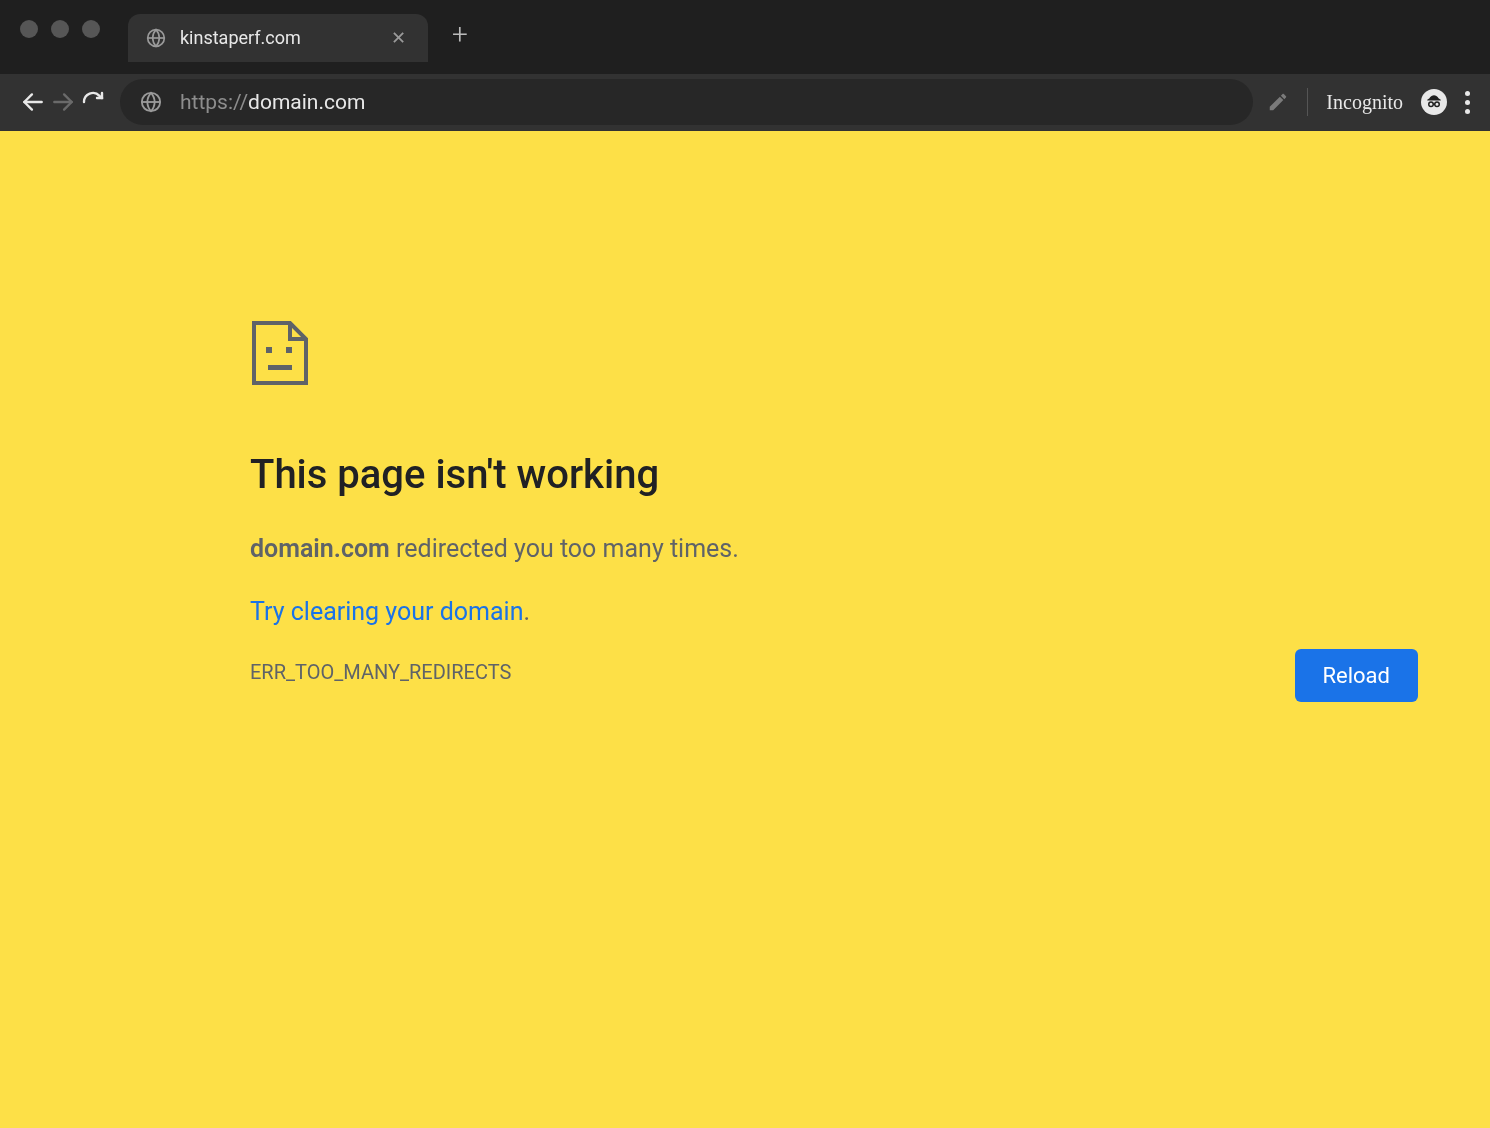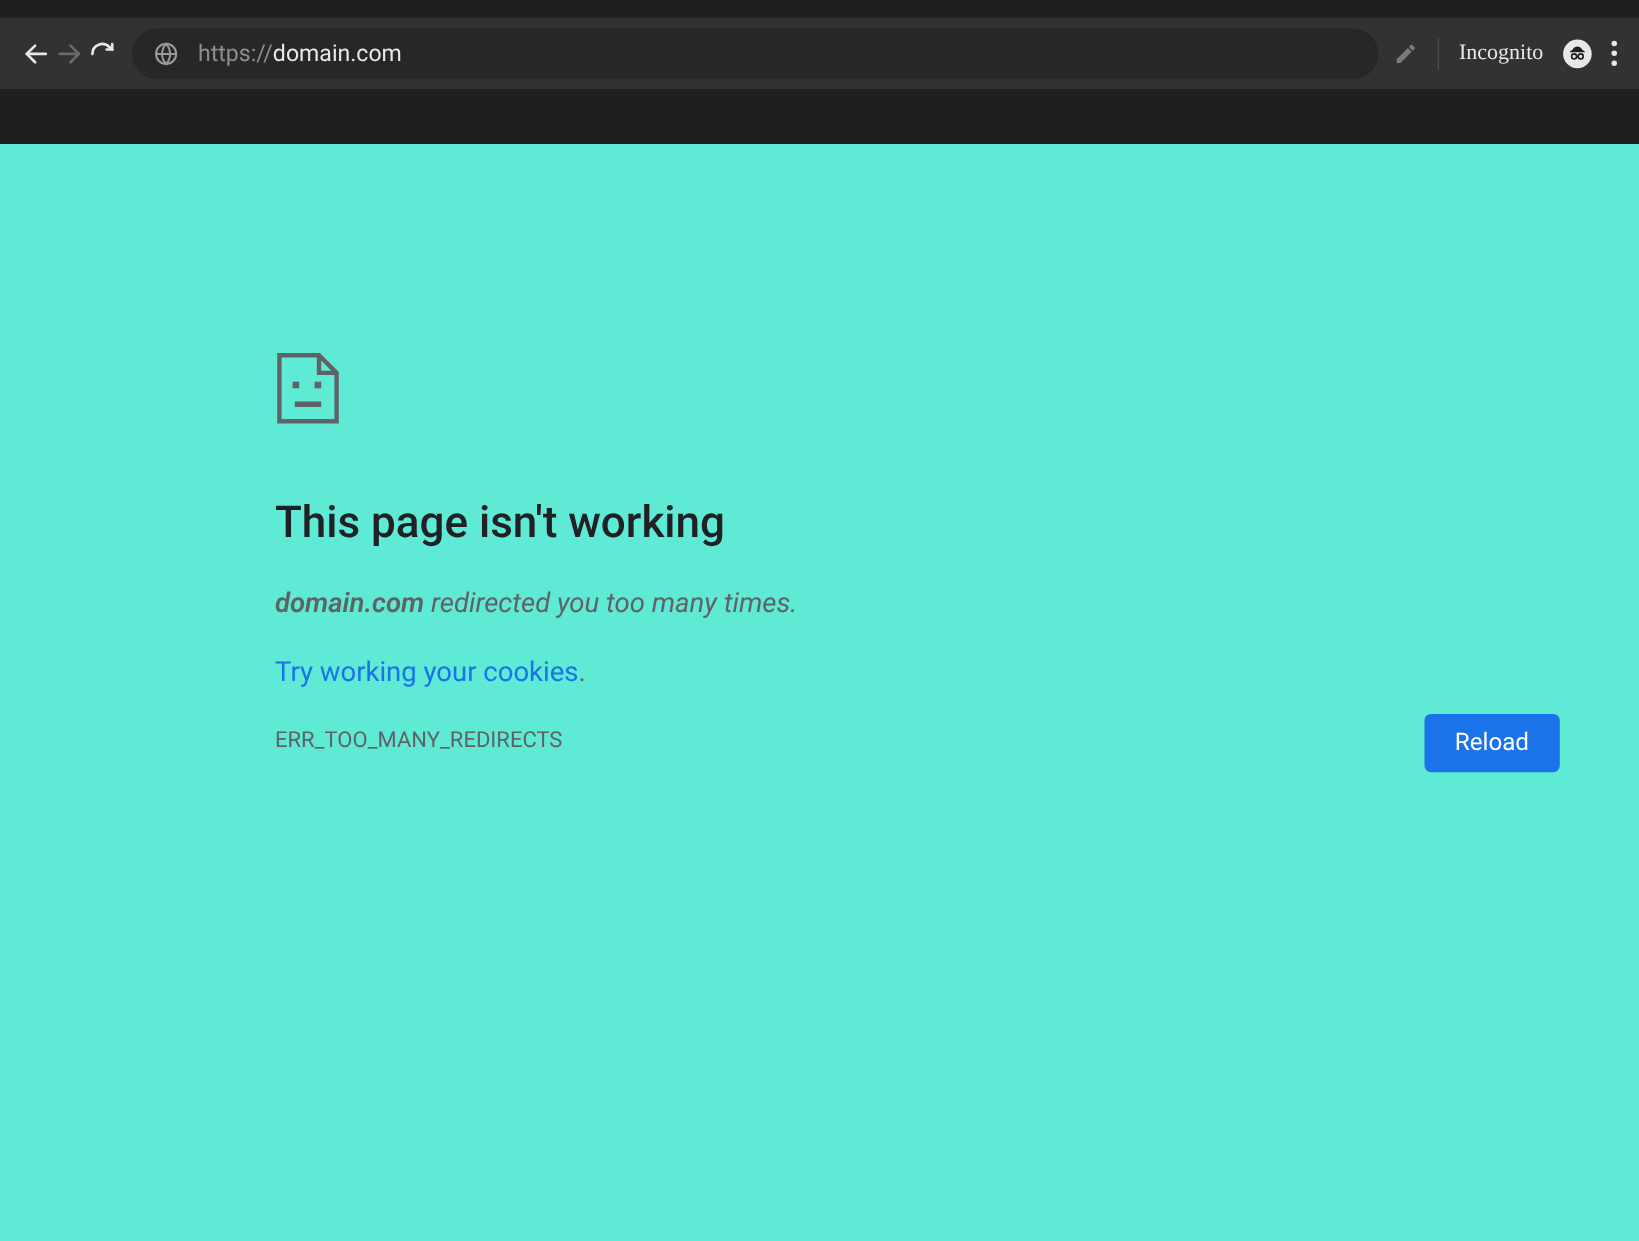--- a/index.html
+++ b/index.html
@@ -157,39 +157,38 @@
       gap: 4px;
       cursor: pointer;
     }
     .menu-dots span {
       width: 5px;
       height: 5px;
       background: #e8e8e8;
       border-radius: 50%;
     }
     .page-content {
-      background: #5eead4;
+      background: #fde047;
       padding: 188px 0 0 250px;
       position: relative;
       height: calc(1128px - 131px);
     }
     .error-icon {
       margin-bottom: 60px;
     }
     .error-title {
       font-size: 40px;
       color: #202124;
       font-weight: 500;
       margin-bottom: 36px;
     }
     .error-message {
       font-size: 25px;
       color: #5f6368;
       margin-bottom: 34px;
-      font-style: italic;
     }
     .error-message .domain {
       font-weight: 600;
       color: #5f6368;
     }
     .error-link-line {
       font-size: 25px;
       color: #5f6368;
       margin-bottom: 34px;
     }
@@ -213,20 +212,39 @@
       padding: 14px 28px;
       font-size: 22px;
       cursor: pointer;
       font-family: inherit;
     }
   </style>
 </head>
 <body>
 
 <div class="browser-chrome">
+  <div class="tab-strip">
+    <div class="traffic-lights">
+      <div class="traffic-light"></div>
+      <div class="traffic-light"></div>
+      <div class="traffic-light"></div>
+    </div>
+    <div class="tab">
+      <span class="tab-favicon">
+        <svg width="20" height="20" viewBox="0 0 24 24" fill="none" stroke="#9a9a9a" stroke-width="2">
+          <circle cx="12" cy="12" r="10"></circle>
+          <line x1="2" y1="12" x2="22" y2="12"></line>
+          <path d="M12 2a15.3 15.3 0 0 1 4 10 15.3 15.3 0 0 1-4 10 15.3 15.3 0 0 1-4-10 15.3 15.3 0 0 1 4-10z"></path>
+        </svg>
+      </span>
+      <span class="tab-title">kinstaperf.com</span>
+      <span class="tab-close">✕</span>
+    </div>
+    <span class="new-tab-btn">+</span>
+  </div>
 
   <div class="toolbar">
     <span class="nav-icon">
       <svg width="26" height="26" viewBox="0 0 24 24" fill="none" stroke="#e8e8e8" stroke-width="2.2" stroke-linecap="round" stroke-linejoin="round">
         <line x1="20" y1="12" x2="4" y2="12"></line>
         <polyline points="11 19 4 12 11 5"></polyline>
       </svg>
     </span>
     <span class="nav-icon disabled">
       <svg width="26" height="26" viewBox="0 0 24 24" fill="none" stroke="#6a6a6a" stroke-width="2.2" stroke-linecap="round" stroke-linejoin="round">
@@ -291,19 +309,19 @@
     </svg>
   </div>
 
   <h1 class="error-title">This page isn't working</h1>
 
   <p class="error-message">
     <span class="domain">domain.com</span><span> redirected you too many times.</span>
   </p>
 
   <p class="error-link-line">
-    <a class="error-link">Try working your cookies</a><span>.</span>
+    <a class="error-link">Try clearing your domain</a><span>.</span>
   </p>
 
   <p class="error-code">ERR_TOO_MANY_REDIRECTS</p>
 
   <button class="reload-btn">Reload</button>
 </div>
 
 </body></html>

